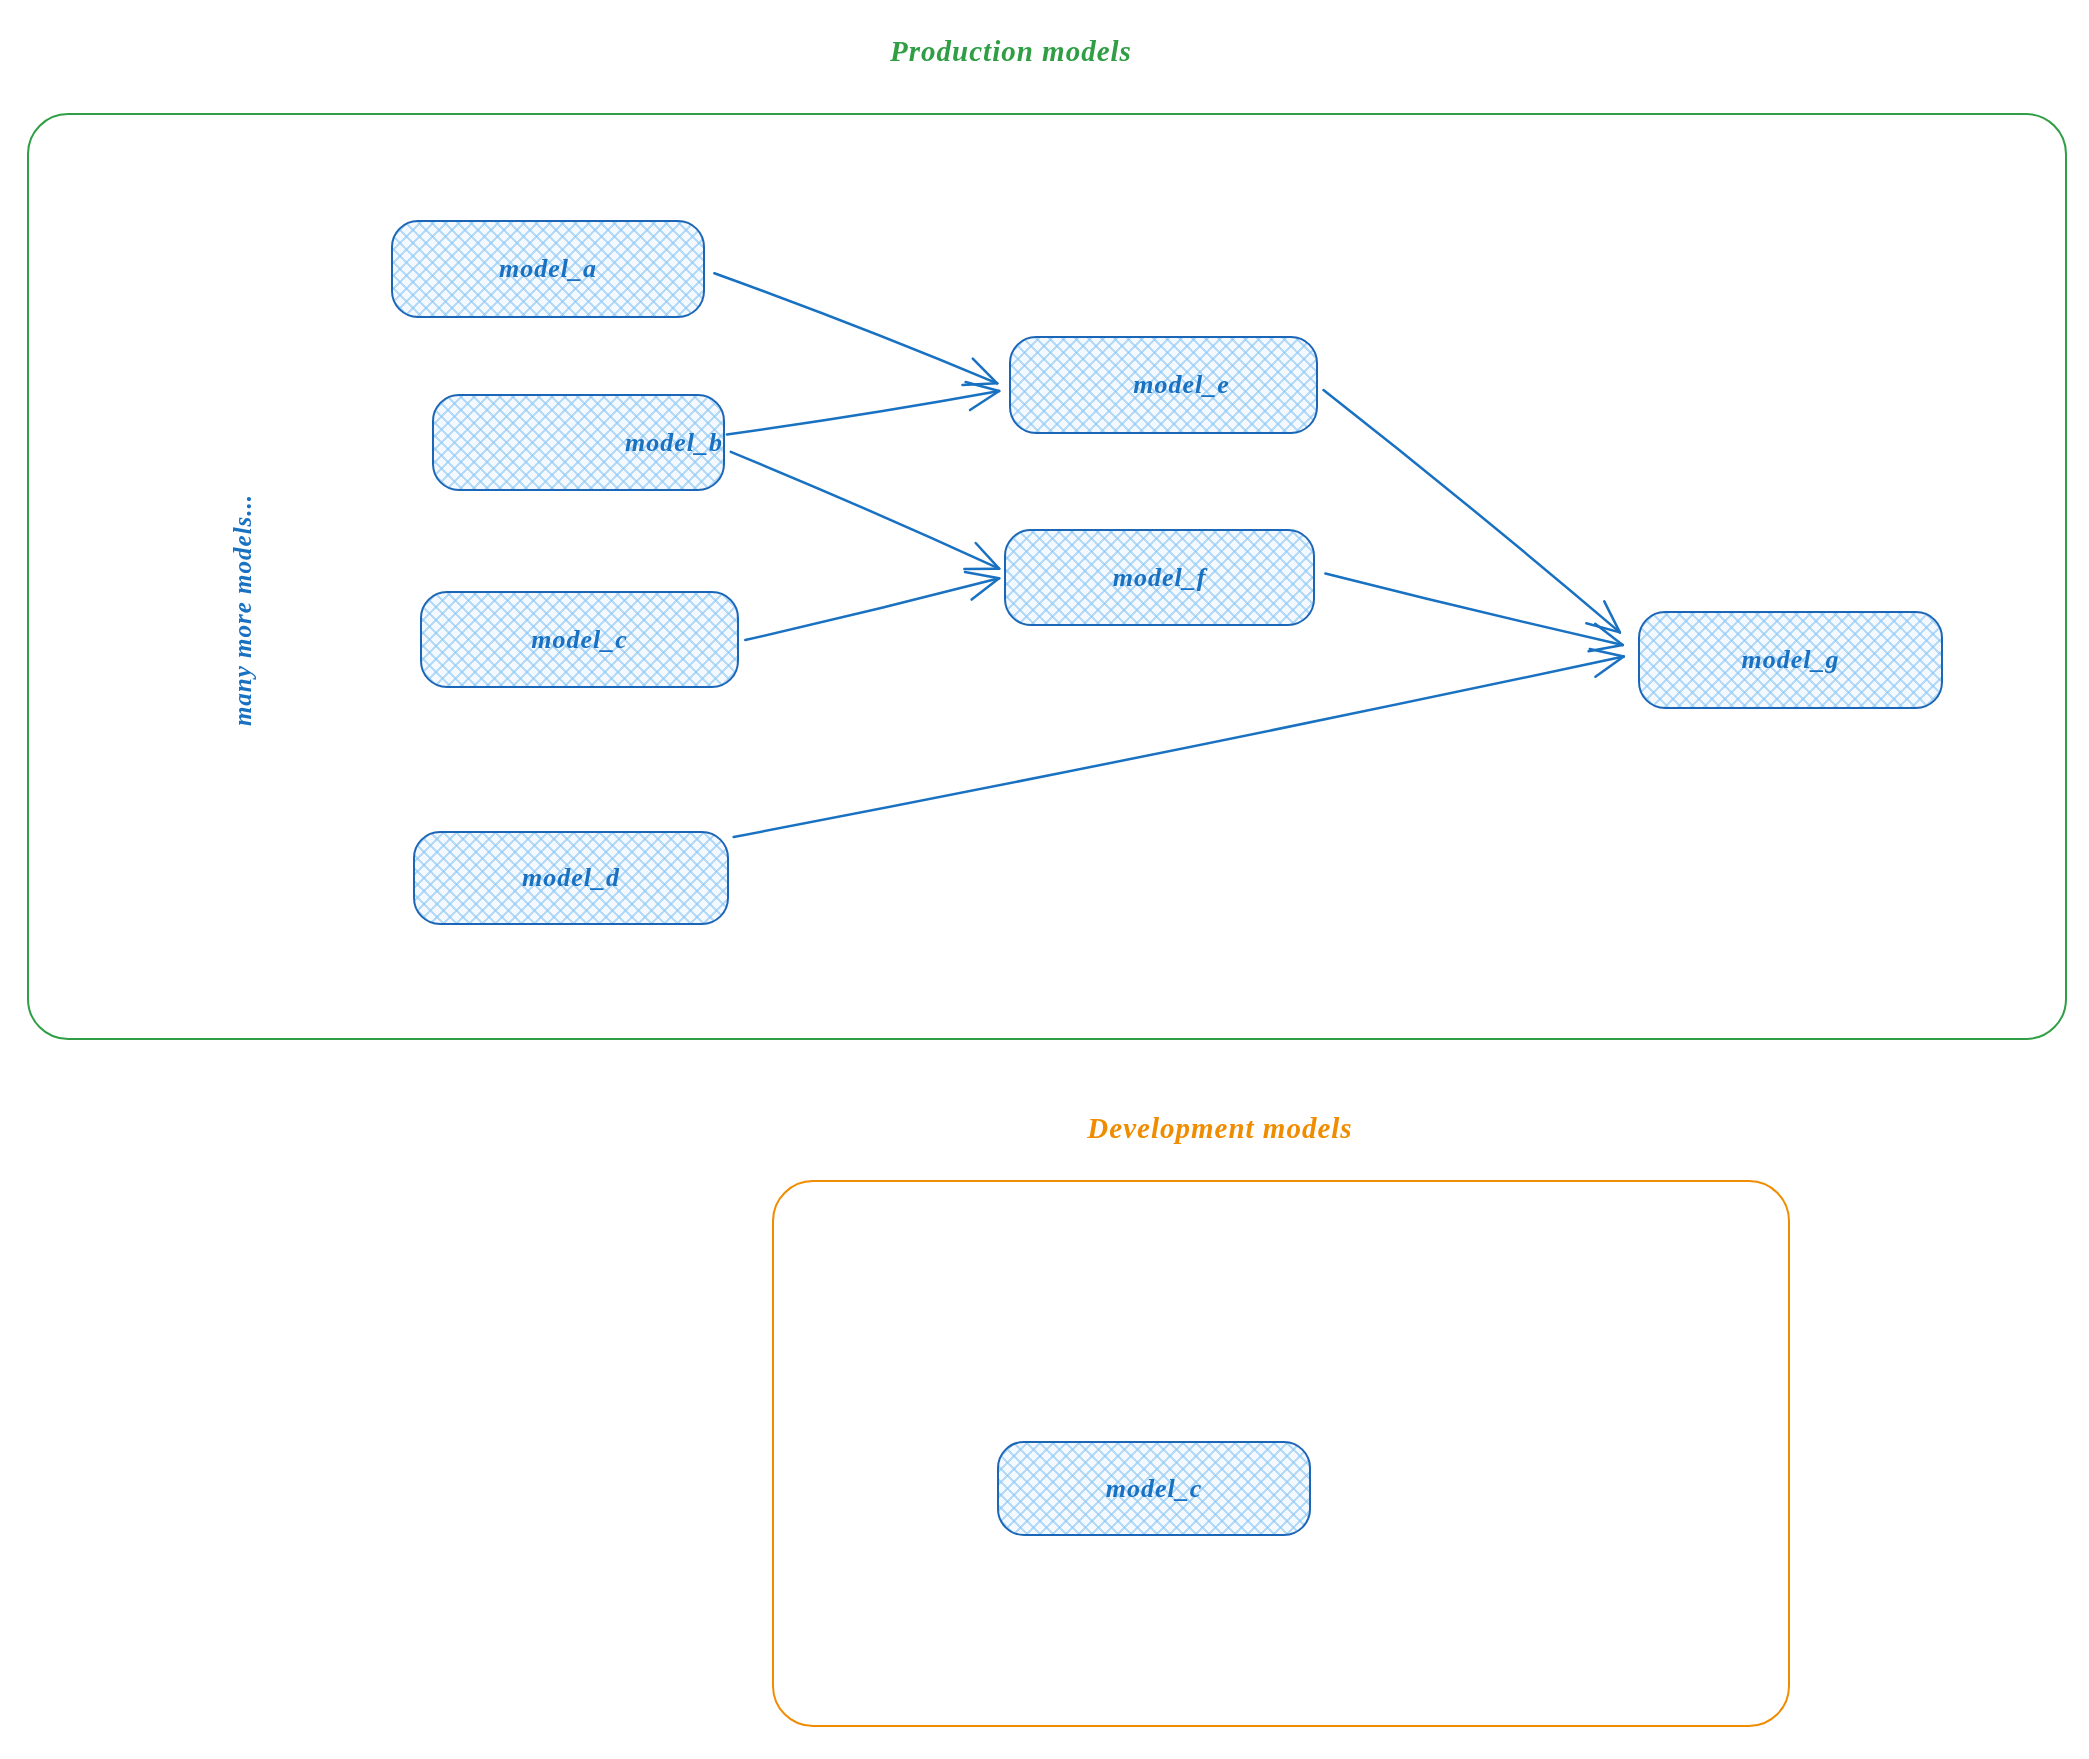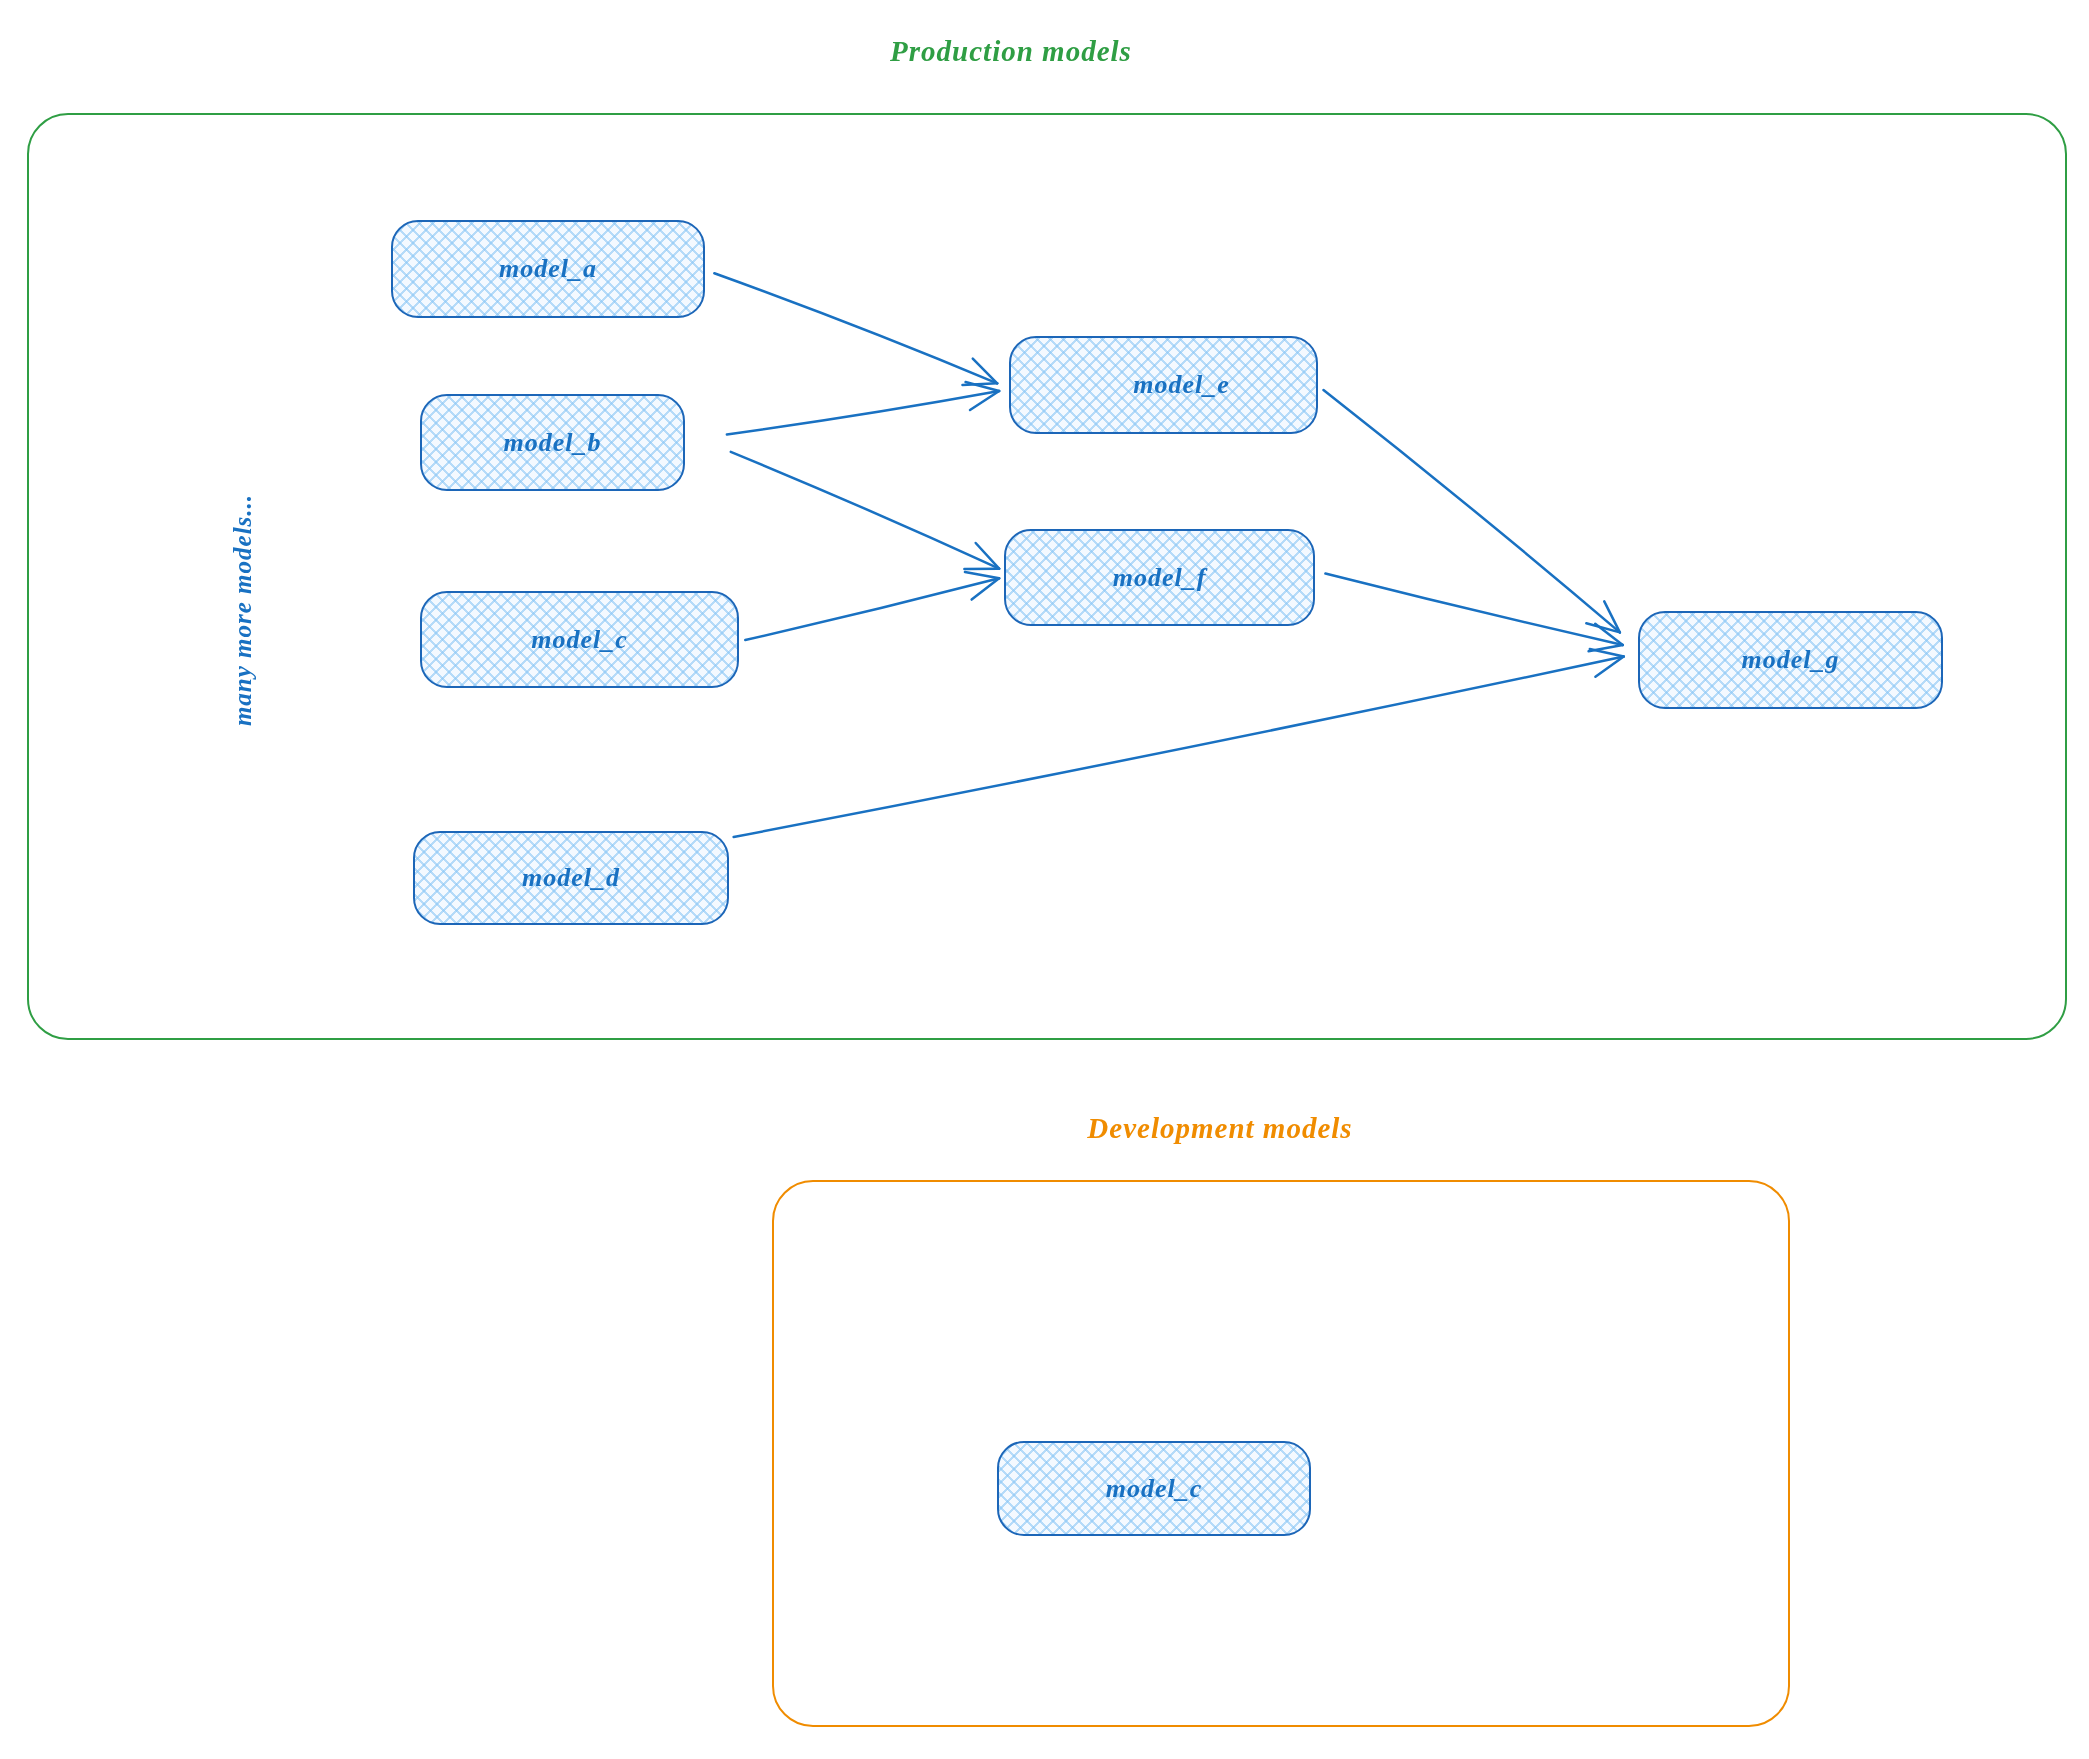--- a/index.html
+++ b/index.html
@@ -55,21 +55,21 @@
     font-weight:700;
     font-style:italic;
     letter-spacing:1px;
     background-color:#f4f9ff;
     background-image:
       repeating-linear-gradient(45deg,  rgba(140,199,245,0.60) 0 2.3px, transparent 2.3px 9.2px),
       repeating-linear-gradient(135deg, rgba(140,199,245,0.60) 0 2.3px, transparent 2.3px 9.2px);
     box-sizing:border-box;
   }
   #node-model-a{left:391px;top:220px;width:314px;height:98px;}
-  #node-model-b{left:420px;top:394px;width:265px;height:97px;}
+  #node-model-b{left:432px;top:394px;width:293px;height:97px;justify-content:flex-end;}
   #node-model-c{left:420px;top:591px;width:319px;height:97px;}
   #node-model-d{left:413px;top:795px;width:316px;height:94px;margin-top:36px;}
   #node-model-e{left:1009px;top:336px;width:309px;height:98px;padding-left:36px;}
   #node-model-f{left:1004px;top:529px;width:311px;height:97px;}
   #node-model-g{left:1638px;top:611px;width:305px;height:98px;}
   #node-model-c-dev{left:997px;top:1441px;width:314px;height:95px;}
   #edges-svg{
     position:absolute;left:0;top:0;width:2089px;height:1759px;
     pointer-events:none;
   }

